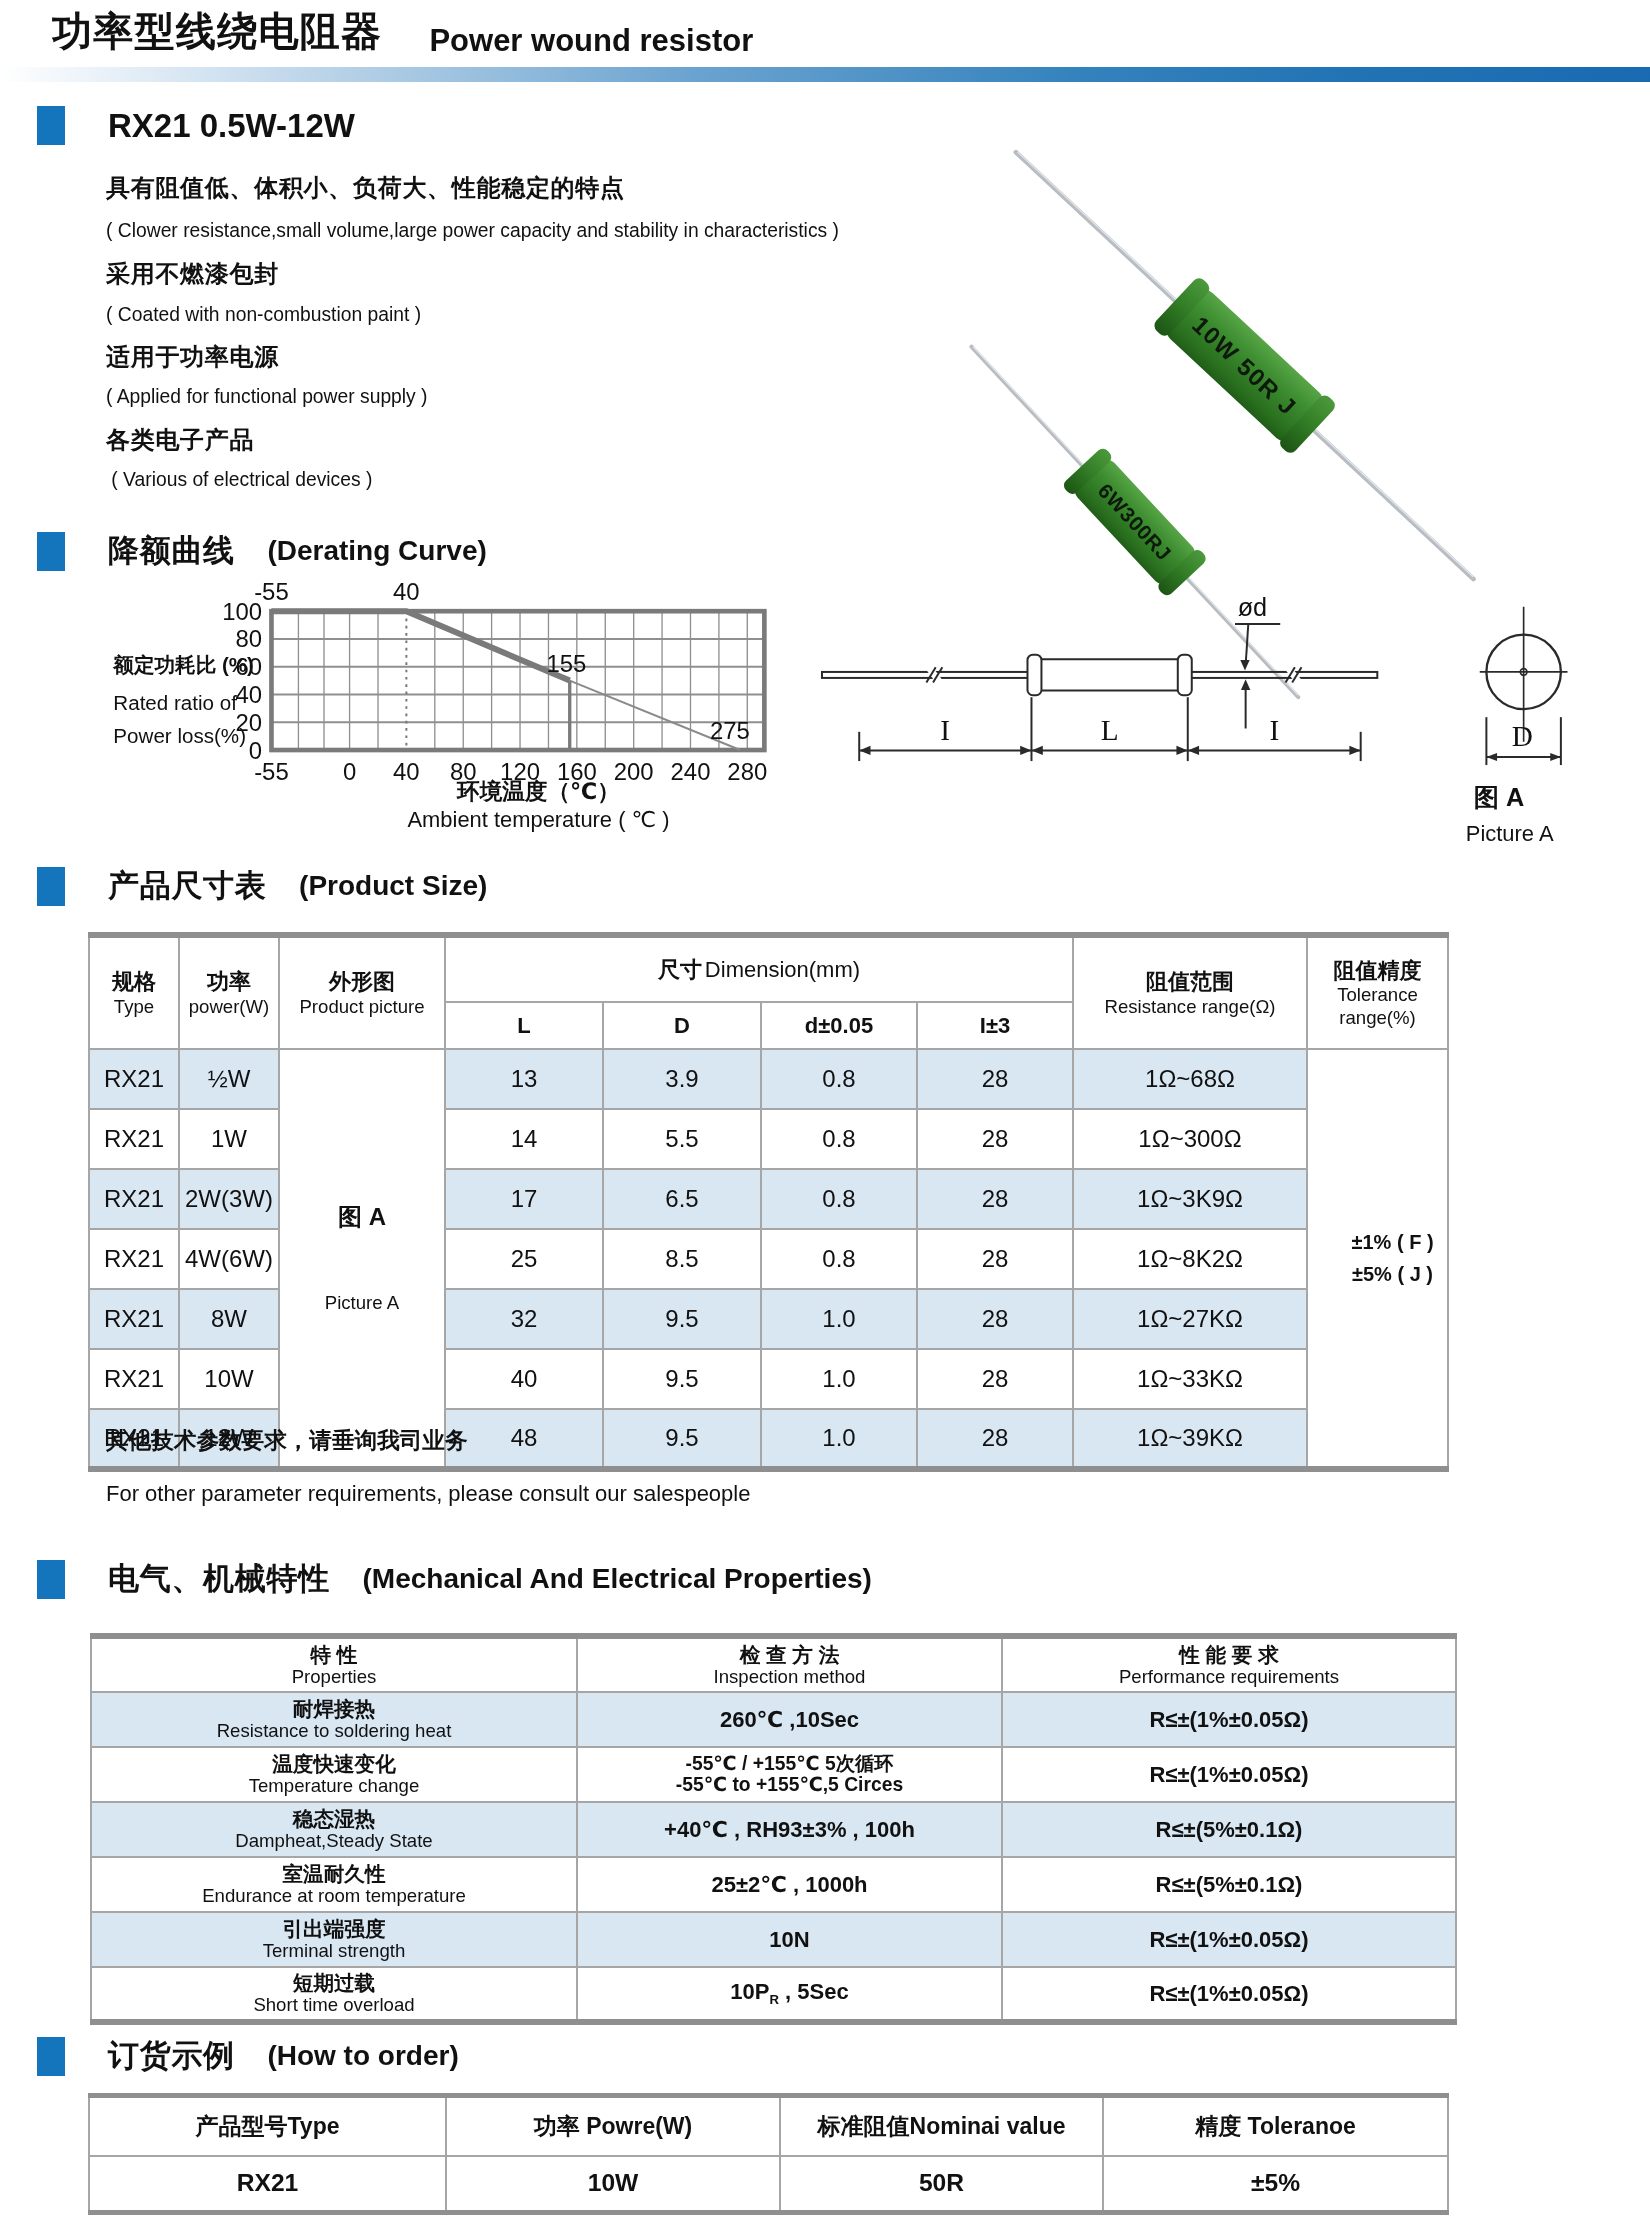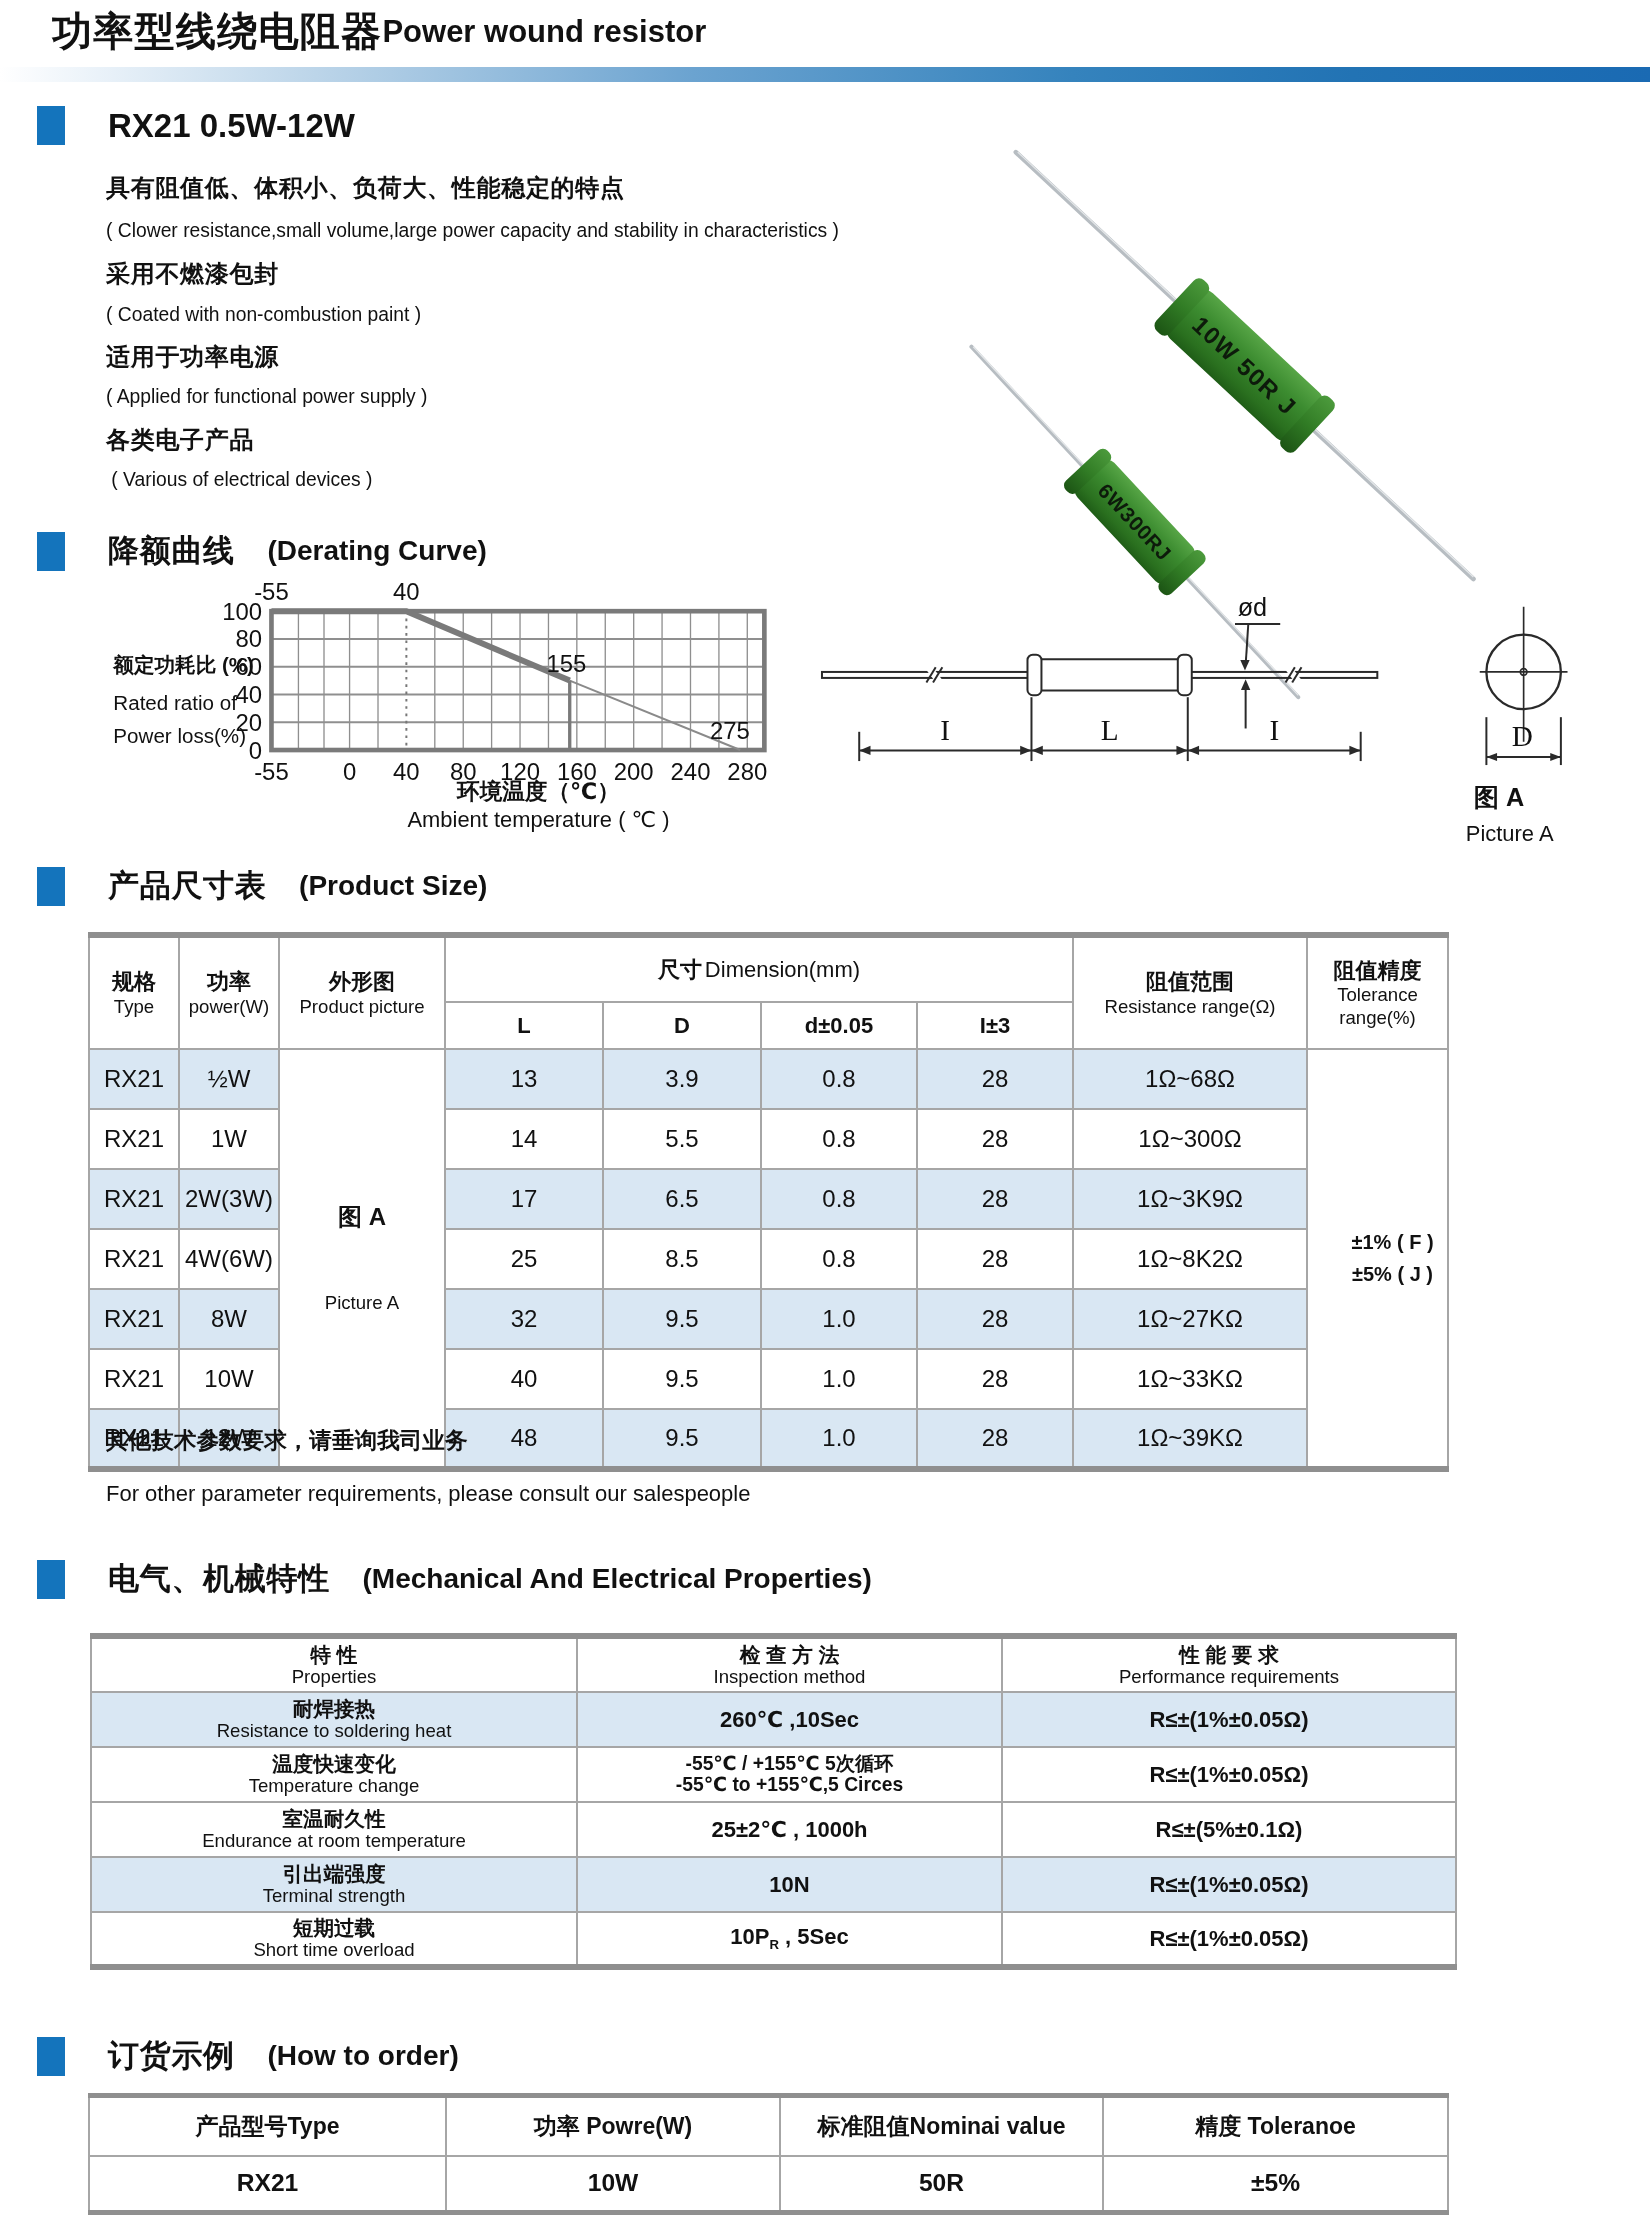--- a/index.html
+++ b/index.html
@@ -1,21 +1,21 @@
 <!DOCTYPE html>
 <html style="font-size:10.6px"><head>
 <meta charset="utf-8">
 <style>
   html,body{margin:0;padding:0;background:#ffffff;}
   #page{position:relative;width:1650px;height:2216px;background:#ffffff;overflow:hidden;
         font-family:"Liberation Sans","DejaVu Sans",sans-serif;color:#111;}
   .abs{position:absolute;}
 
   
-  #main-title{left:52px;top:4px;display:flex;align-items:center;white-space:nowrap;}
+  #main-title{left:52px;top:4px;display:flex;align-items:flex-end;gap:47px;white-space:nowrap;}
   #main-title .zh{font-size:40px;font-weight:bold;letter-spacing:1.3px;}
   #main-title .en{font-size:31px;font-weight:bold;}
   #top-bar{left:0;top:67px;width:1650px;height:15.3px;
      background:linear-gradient(to right,#ffffff 0%,#eaf2f9 6%,#b9d3e8 20%,#6ba3d0 42%,#3583bd 65%,#2273b4 82%,#1a6ab3 100%);}
 
   
   .sec-head{display:flex;align-items:center;white-space:nowrap;gap:18px;}
   .sec-head .bullet{display:inline-block;width:28px;height:39px;background:#1474bc;margin-right:25px;flex:0 0 auto;}
   .sec-head .zh{font-size:31px;font-weight:bold;letter-spacing:0.7px;}
   .sec-head .en{font-size:28px;font-weight:bold;margin-left:14.6px;}
@@ -453,20 +453,28 @@
         <div class="pzh">温度快速变化</div>
         <div class="pen">Temperature change</div>
       </td>
       <td>
         <div class="pm2">-55℃ / +155℃ 5次循环</div>
         <div class="pm2">-55℃ to +155℃,5 Circes</div>
       </td>
       <td class="preq">R≤±(1%±0.05Ω)</td>
     </tr>
     <tr class="pr">
+      <td class="blue">
+        <div class="pzh">稳态湿热</div>
+        <div class="pen">Dampheat,Steady State</div>
+      </td>
+      <td class="blue pm">+40℃ , RH93±3% , 100h</td>
+      <td class="blue preq">R≤±(5%±0.1Ω)</td>
+    </tr>
+    <tr class="pr">
       <td>
         <div class="pzh">室温耐久性</div>
         <div class="pen">Endurance at room temperature</div>
       </td>
       <td class="pm">25±2℃ , 1000h</td>
       <td class="preq">R≤±(5%±0.1Ω)</td>
     </tr>
     <tr class="pr">
       <td class="blue">
         <div class="pzh">引出端强度</div>

